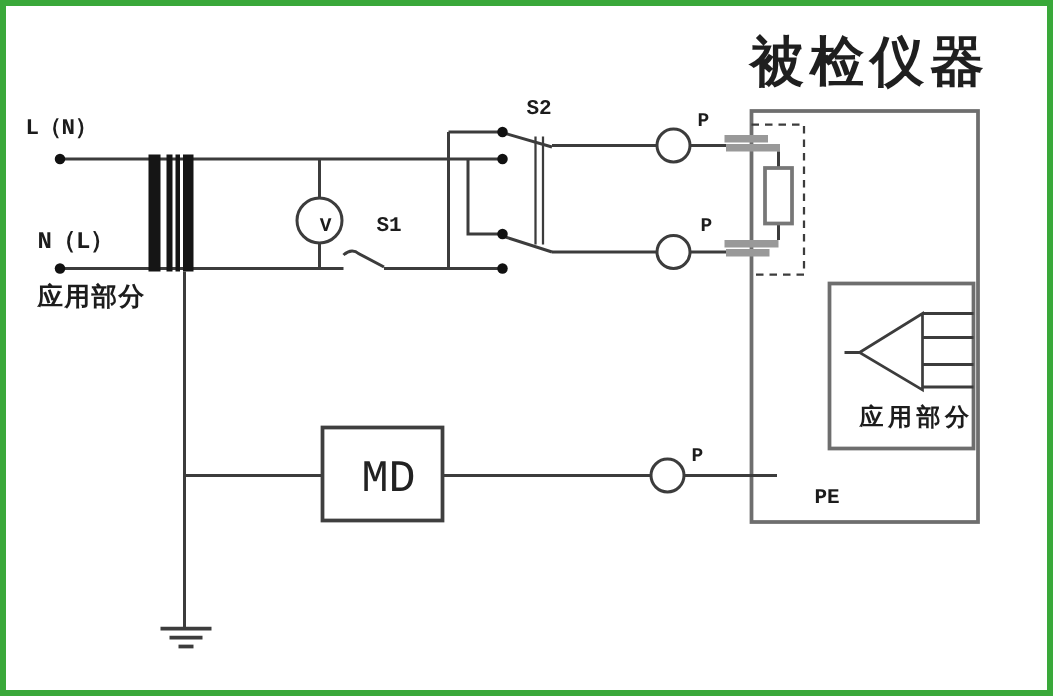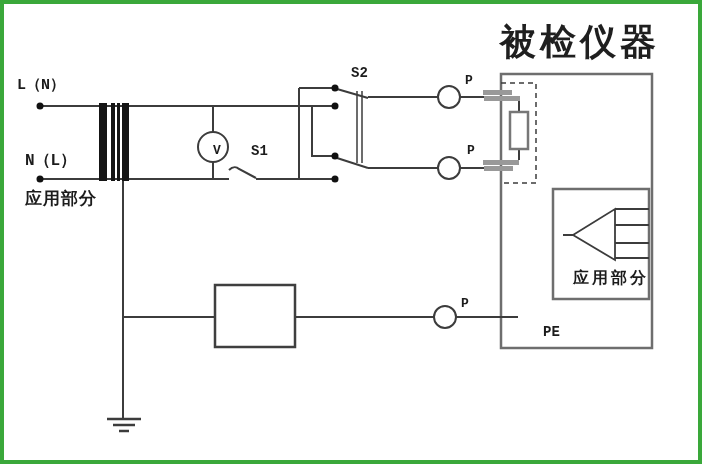--- a/index.html
+++ b/index.html
@@ -138,14 +138,15 @@
 
   <div class="lbl" id="lbl-v">V</div>
   <div class="lbl" id="lbl-s1">S1</div>
   <div class="lbl" id="lbl-s2">S2</div>
 
   <div class="lbl" id="lbl-p-top">P</div>
   <div class="lbl" id="lbl-p-bottom">P</div>
   <div class="lbl" id="lbl-p-md">P</div>
   <div class="lbl" id="lbl-pe">PE</div>
 
+  <div class="lbl" id="lbl-md">MD</div>
   <div class="lbl lbl-cn" id="lbl-applied">应用部分</div>
 </div>
 
 </body></html>

